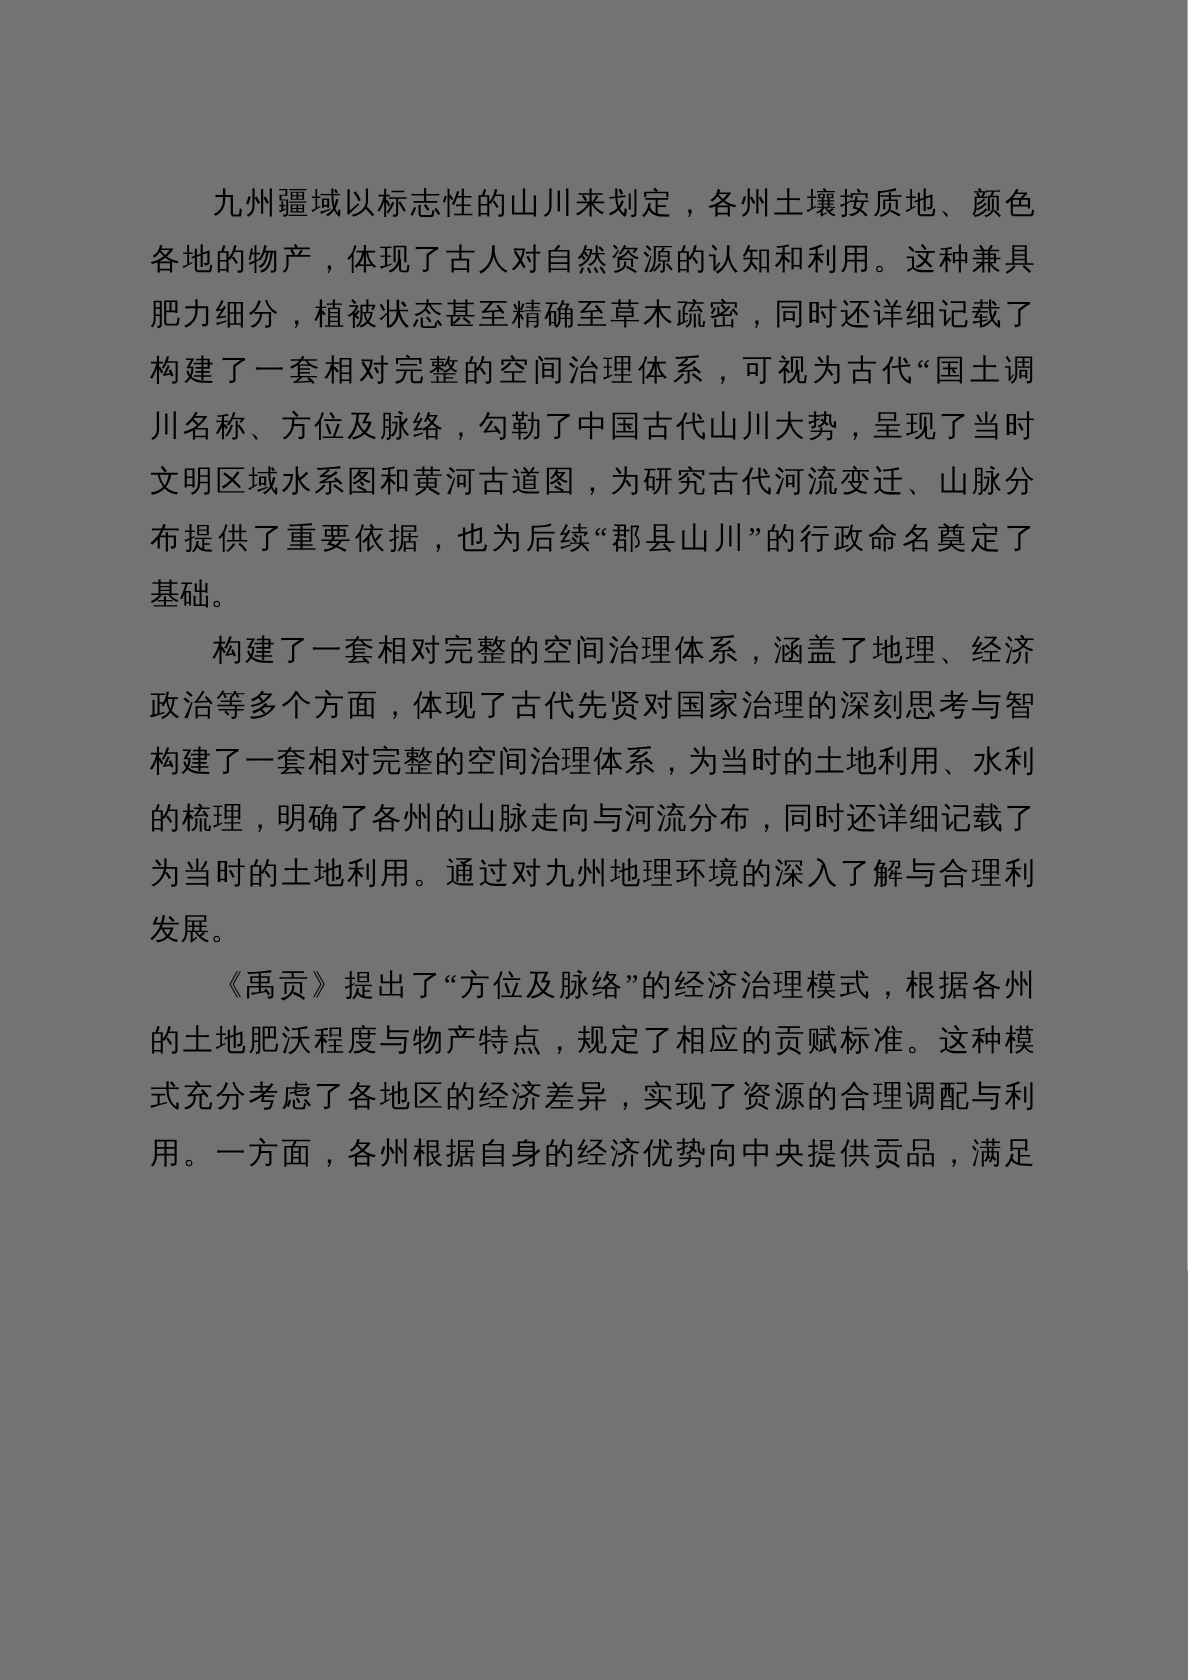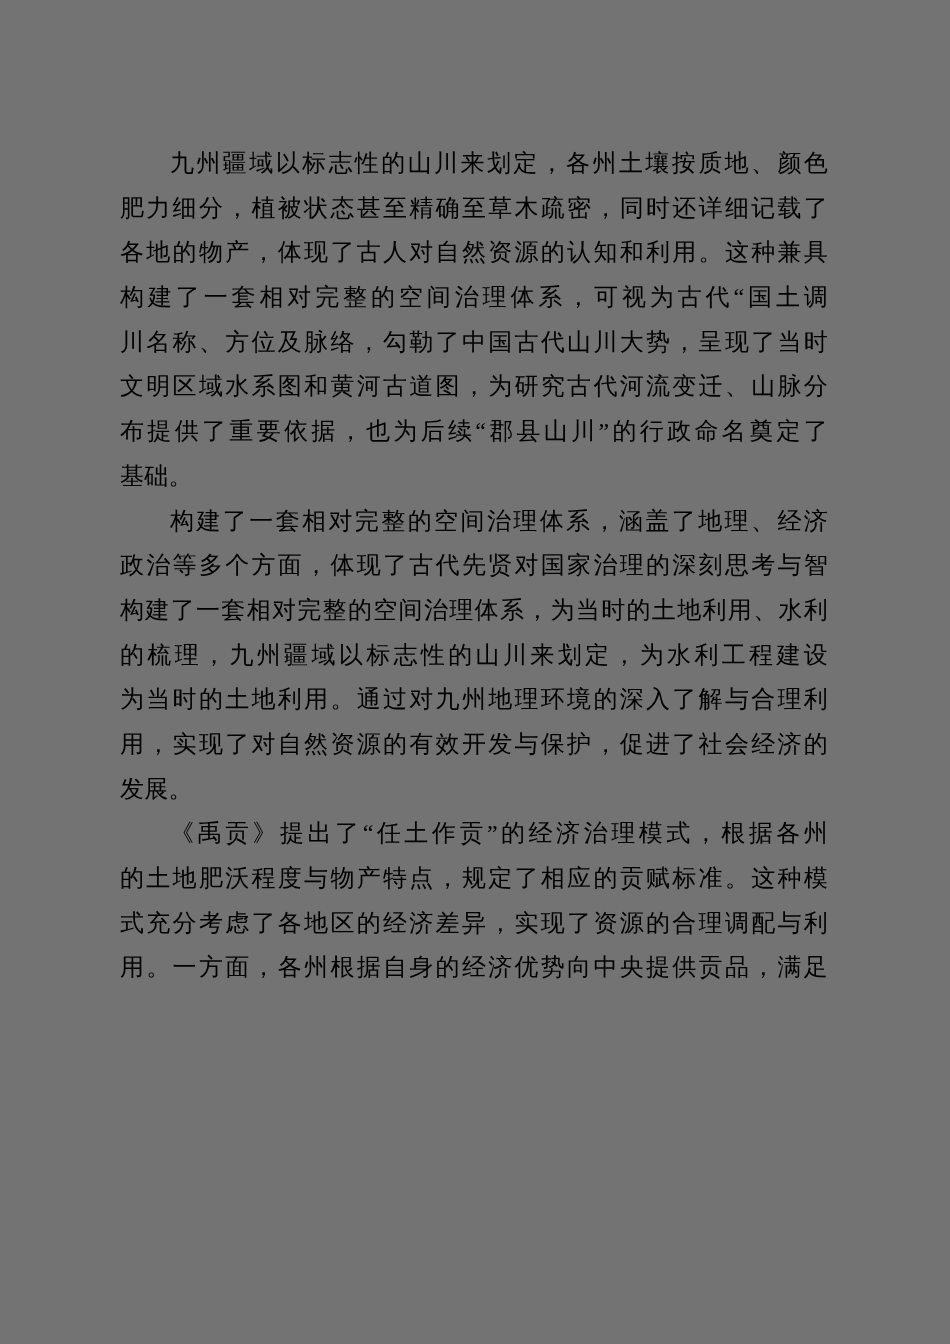--- a/index.html
+++ b/index.html
@@ -42,39 +42,38 @@
     text-indent: 50px;
   }
 </style>
 </head>
 <body>
 
 <div class="page">
 
   <div class="para">
     <div class="line indent fill">九州疆域以标志性的山川来划定，各州土壤按质地、颜色</div>
+    <div class="line fill">各地的物产，体现了古人对自然资源的认知和利用。这种兼具</div>
     <div class="line fill">肥力细分，植被状态甚至精确至草木疏密，同时还详细记载了</div>
-    <div class="line fill">各地的物产，体现了古人对自然资源的认知和利用。这种兼具</div>
     <div class="line fill">构建了一套相对完整的空间治理体系，可视为古代“国土调</div>
     <div class="line fill">川名称、方位及脉络，勾勒了中国古代山川大势，呈现了当时</div>
     <div class="line fill">文明区域水系图和黄河古道图，为研究古代河流变迁、山脉分</div>
     <div class="line fill">布提供了重要依据，也为后续“郡县山川”的行政命名奠定了</div>
     <div class="line">基础。</div>
   </div>
 
   <div class="para">
     <div class="line indent fill">构建了一套相对完整的空间治理体系，涵盖了地理、经济</div>
     <div class="line fill">政治等多个方面，体现了古代先贤对国家治理的深刻思考与智</div>
     <div class="line fill">构建了一套相对完整的空间治理体系，为当时的土地利用、水利</div>
-    <div class="line fill">的梳理，九州疆域以标志性的山川来划定，为水利工程建设</div>
+    <div class="line fill">的梳理，明确了各州的山脉走向与河流分布，同时还详细记载了</div>
     <div class="line fill">为当时的土地利用。通过对九州地理环境的深入了解与合理利</div>
-    <div class="line fill">用，实现了对自然资源的有效开发与保护，促进了社会经济的</div>
     <div class="line">发展。</div>
   </div>
 
   <div class="para">
-    <div class="line indent fill">《禹贡》提出了“任土作贡”的经济治理模式，根据各州</div>
+    <div class="line indent fill">《禹贡》提出了“方位及脉络”的经济治理模式，根据各州</div>
     <div class="line fill">的土地肥沃程度与物产特点，规定了相应的贡赋标准。这种模</div>
     <div class="line fill">式充分考虑了各地区的经济差异，实现了资源的合理调配与利</div>
     <div class="line fill">用。一方面，各州根据自身的经济优势向中央提供贡品，满足</div>
   </div>
 
 </div>
 
 </body></html>

